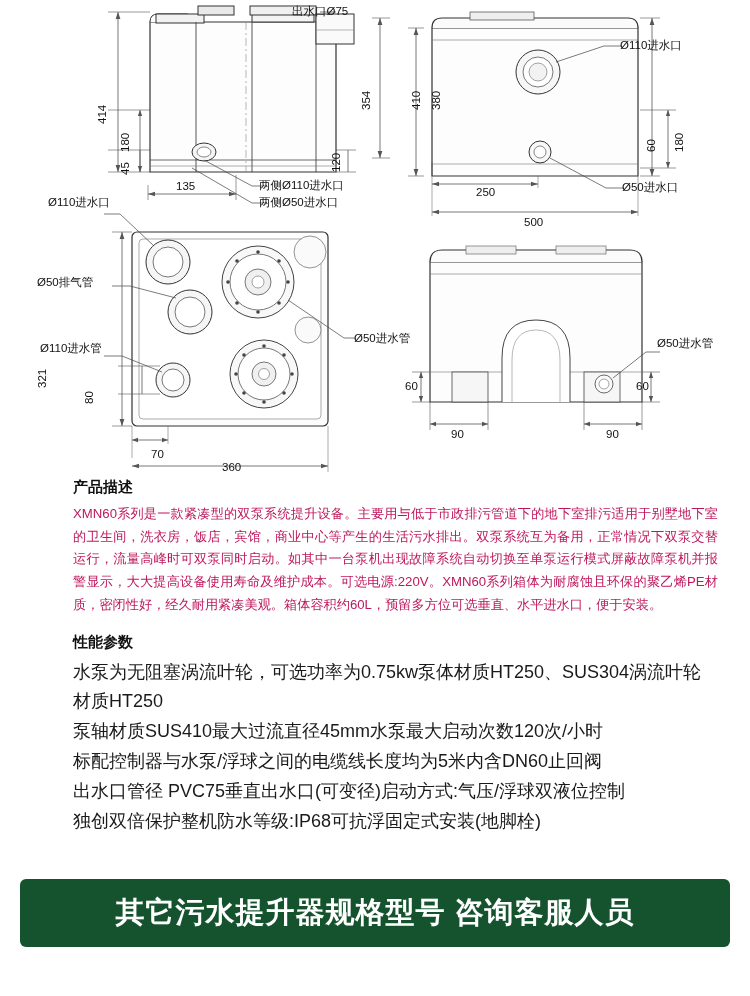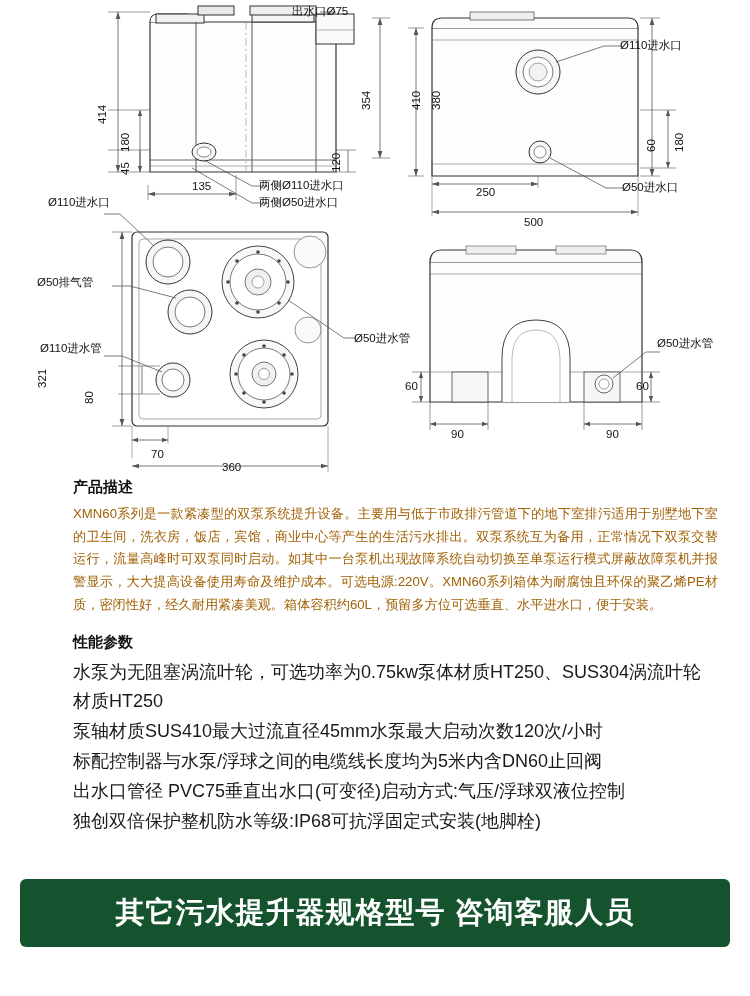--- a/index.html
+++ b/index.html
@@ -33,21 +33,21 @@
   .content{position:absolute;left:0;top:478px;width:750px;margin-left:20px;}
   .sec-title{
     font-size:15px;font-weight:bold;color:#111;
     margin:0 0 6px 53px;
   }
   .para{
     margin:0 0 0 53px;
     width:645px;
     font-size:13.2px;
     line-height:1.72;
-    color:#a16207;
+    color:#be185d;
     text-align:justify;
   }
   .para p{margin:0;}
   .spec{
     margin:0 0 0 53px;
     width:645px;
     font-size:18px;
     line-height:1.66;
     color:#1a1a1a;
   }
@@ -307,21 +307,21 @@
         <line x1="584" y1="424" x2="642" y2="424" stroke="#555" stroke-width="0.8"></line>
         <path d="M584 424 l6 -2.2 v4.4 z" fill="#555" stroke="none"></path>
         <path d="M642 424 l-6 -2.2 v4.4 z" fill="#555" stroke="none"></path>
       </g>
     </svg>
 
     <div class="lbl" style="left:292px;top:5px;">出水口Ø75</div>
     <div class="lbl v" style="left:96px;top:124px;">414</div>
     <div class="lbl v" style="left:119px;top:152px;">180</div>
     <div class="lbl v" style="left:119px;top:175px;">45</div>
-    <div class="lbl" style="left:192px;top:180px;">135</div>
+    <div class="lbl" style="left:176px;top:180px;">135</div>
     <div class="lbl v" style="left:360px;top:110px;">354</div>
     <div class="lbl v" style="left:330px;top:172px;">120</div>
     <div class="lbl" style="left:259px;top:179px;">两侧Ø110进水口</div>
     <div class="lbl" style="left:259px;top:196px;">两侧Ø50进水口</div>
     <div class="lbl" style="left:48px;top:196px;">Ø110进水口</div>
     <div class="lbl" style="left:620px;top:39px;">Ø110进水口</div>
     <div class="lbl" style="left:622px;top:181px;">Ø50进水口</div>
     <div class="lbl v" style="left:410px;top:110px;">410</div>
     <div class="lbl v" style="left:430px;top:110px;">380</div>
     <div class="lbl v" style="left:673px;top:152px;">180</div>

